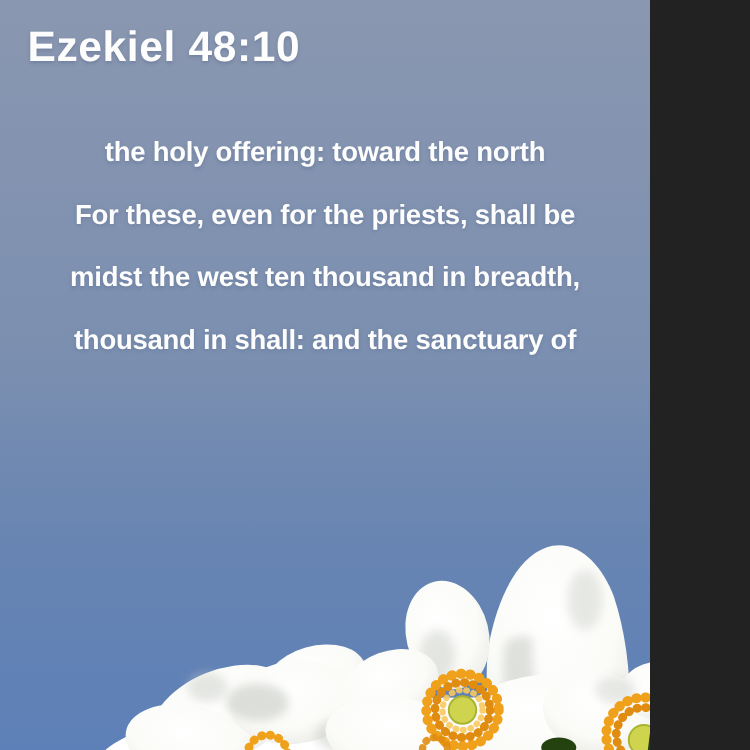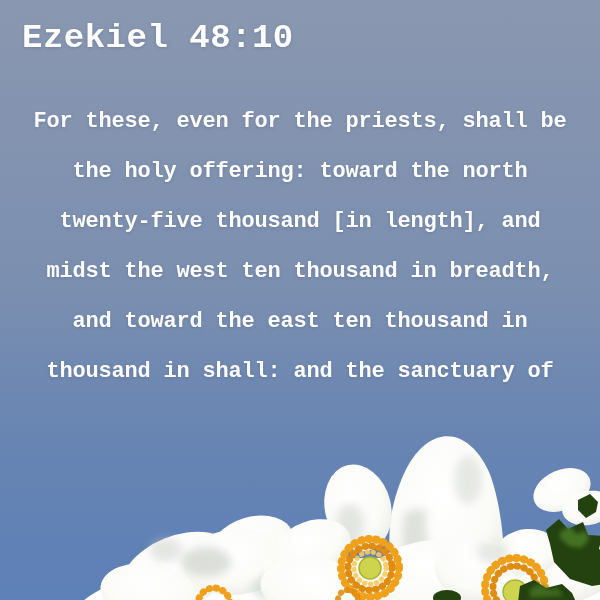--- a/index.html
+++ b/index.html
@@ -1,20 +1,20 @@
 <!DOCTYPE html>
 <html style="--sky-top: #8a97b0; --sky-mid: #7b8fb0; --sky-low: #6885b2; --sky-bottom: #5d80b8; --text: #fdfdfd; --petal-white: #ffffff; --petal-shade: #c6cbc4; --stamen-orange: #f0a11c; --stamen-deep: #e08c10; --flower-center: #ced44e; --leaf-dark: #24420f; --leaf-light: #4a7a28;"><head>
 <meta charset="utf-8">
 <style>
   html,body{margin:0;padding:0;background:#222;}
   .canvas{
     position:relative;
-    width:600px;height:600px;
+    width:520px;height:600px;
     overflow:hidden;
-    font-family:Liberation Mono, monospace;
+    font-family:Liberation Sans, sans-serif;
     background:linear-gradient(to bottom,
       var(--sky-top,#8a97b0) 0%,
       var(--sky-mid,#7b8fb0) 48%,
       var(--sky-low,#6885b2) 72%,
       var(--sky-bottom,#5d80b8) 100%);
   }
   .title{
     position:absolute;left:22px;top:20px;z-index:3;margin:0;
     font-size:34px;font-weight:bold;line-height:1.1;
     color:var(--text,#fdfdfd);
@@ -130,21 +130,19 @@
       <path class="leaf-hi" filter="url(#softer)" opacity="0.85" d="M560,112 l10,-6 6,8 10,-3 3,9 -8,8 -12,-2 -9,-8 Z"></path>
       <path class="leaf" d="M520,166 l14,-6 12,8 16,-4 10,9 4,9 -58,0 Z"></path>
       <path class="leaf-hi" filter="url(#softer)" opacity="0.7" d="M530,168 l10,-4 10,6 8,-2 5,8 -33,2 Z"></path>
       <ellipse class="leaf" cx="447" cy="178" rx="14" ry="8"></ellipse>
     </g>
   </svg>
 
   <h1 class="title">Ezekiel 48:10</h1>
 
   <div class="verse">
+    <div class="line">the holy offering: toward the north</div>
     <div class="line">For these, even for the priests, shall be</div>
-    <div class="line">the holy offering: toward the north</div>
-    <div class="line">twenty-five thousand [in length], and</div>
     <div class="line">midst the west ten thousand in breadth,</div>
-    <div class="line">and toward the east ten thousand in</div>
     <div class="line">thousand in shall: and the sanctuary of</div>
   </div>
 
 </div>
 
 </body></html>

